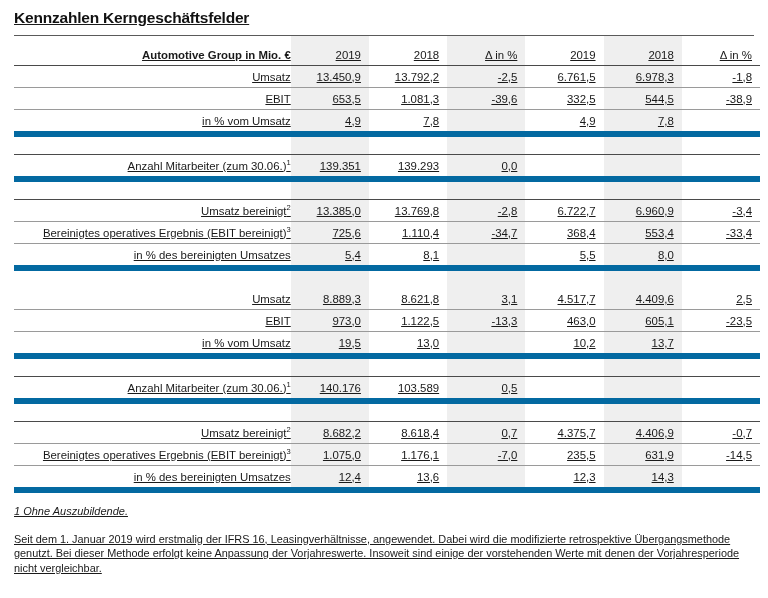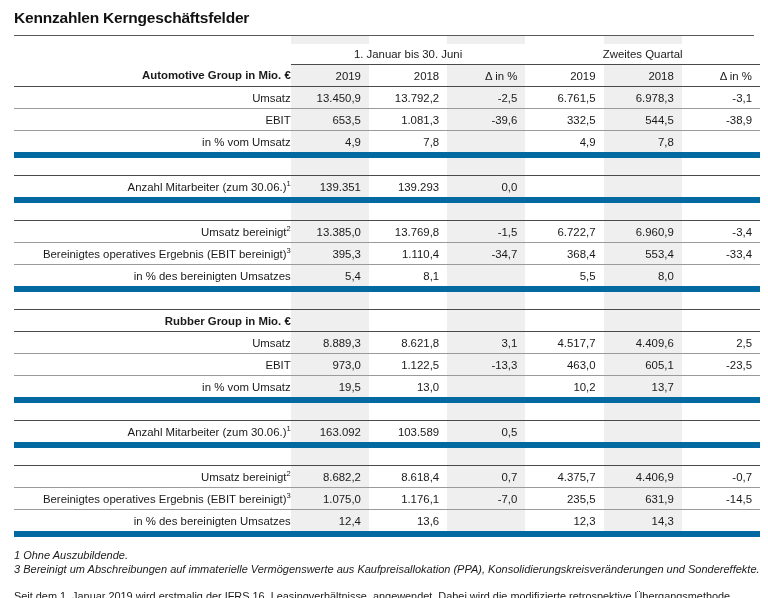--- a/index.html
+++ b/index.html
@@ -14,20 +14,21 @@
     font-family: "Liberation Sans", sans-serif;
     color: #1a1a1a;
     overflow: hidden;
   }
   .page {
     position: relative;
     width: 768px;
     height: 578px;
     box-sizing: border-box;
     padding: 6px 8px 0 8px;
+    text-decoration: underline;
   }
 
   
   .doc-title {
     font-size: 15.5px;
     font-weight: bold;
     letter-spacing: -0.2px;
     color: #111111;
     margin: 2px 0 0 6px;
     line-height: 20px;
@@ -146,44 +147,39 @@
       <tr class="span-pad">
         <td></td>
         <td class="shade"></td>
         <td></td>
         <td class="shade"></td>
         <td></td>
         <td class="shade"></td>
         <td></td>
       </tr>
 
-      <tr class="span-row">
-        <td class="span-blank"></td>
-        <td class="span-head" colspan="3">1. Januar bis 30. Juni</td>
-        <td class="span-head" colspan="3">Zweites Quartal</td>
-      </tr>
 
       <tr class="head-row">
         <td class="lbl" style="font-weight:bold;">Automotive Group in Mio. €</td>
         <td class="num shade">2019</td>
         <td class="num">2018</td>
         <td class="num shade">Δ in %</td>
         <td class="num">2019</td>
         <td class="num shade">2018</td>
         <td class="num">Δ in %</td>
       </tr>
 
       <tr class="data-row">
         <td class="lbl">Umsatz</td>
         <td class="num shade">13.450,9</td>
         <td class="num">13.792,2</td>
         <td class="num shade">-2,5</td>
         <td class="num">6.761,5</td>
         <td class="num shade">6.978,3</td>
-        <td class="num">-3,1</td>
+        <td class="num">-1,8</td>
       </tr>
       <tr class="data-row">
         <td class="lbl">EBIT</td>
         <td class="num shade">653,5</td>
         <td class="num">1.081,3</td>
         <td class="num shade">-39,6</td>
         <td class="num">332,5</td>
         <td class="num shade">544,5</td>
         <td class="num">-38,9</td>
       </tr>
@@ -224,28 +220,28 @@
         <td class="shade"></td>
         <td></td>
         <td class="shade"></td>
         <td></td>
       </tr>
 
       <tr class="data-row">
         <td class="lbl"><span>Umsatz bereinigt</span><sup>2</sup></td>
         <td class="num shade">13.385,0</td>
         <td class="num">13.769,8</td>
-        <td class="num shade">-1,5</td>
+        <td class="num shade">-2,8</td>
         <td class="num">6.722,7</td>
         <td class="num shade">6.960,9</td>
         <td class="num">-3,4</td>
       </tr>
       <tr class="data-row">
         <td class="lbl"><span>Bereinigtes operatives Ergebnis (EBIT bereinigt)</span><sup>3</sup></td>
-        <td class="num shade">395,3</td>
+        <td class="num shade">725,6</td>
         <td class="num">1.110,4</td>
         <td class="num shade">-34,7</td>
         <td class="num">368,4</td>
         <td class="num shade">553,4</td>
         <td class="num">-33,4</td>
       </tr>
       <tr class="data-row section-end">
         <td class="lbl">in % des bereinigten Umsatzes</td>
         <td class="num shade">5,4</td>
         <td class="num">8,1</td>
@@ -258,29 +254,20 @@
       <tr class="spacer-row">
         <td></td>
         <td class="shade"></td>
         <td></td>
         <td class="shade"></td>
         <td></td>
         <td class="shade"></td>
         <td></td>
       </tr>
 
-      <tr class="group-row">
-        <td class="lbl">Rubber Group in Mio. €</td>
-        <td class="shade"></td>
-        <td></td>
-        <td class="shade"></td>
-        <td></td>
-        <td class="shade"></td>
-        <td></td>
-      </tr>
 
       <tr class="data-row">
         <td class="lbl">Umsatz</td>
         <td class="num shade">8.889,3</td>
         <td class="num">8.621,8</td>
         <td class="num shade">3,1</td>
         <td class="num">4.517,7</td>
         <td class="num shade">4.409,6</td>
         <td class="num">2,5</td>
       </tr>
@@ -308,21 +295,21 @@
         <td class="shade"></td>
         <td></td>
         <td class="shade"></td>
         <td></td>
         <td class="shade"></td>
         <td></td>
       </tr>
 
       <tr class="data-row section-end">
         <td class="lbl"><span>Anzahl Mitarbeiter (zum 30.06.)</span><sup>1</sup></td>
-        <td class="num shade">163.092</td>
+        <td class="num shade">140.176</td>
         <td class="num">103.589</td>
         <td class="num shade">0,5</td>
         <td class="num"></td>
         <td class="num shade"></td>
         <td class="num"></td>
       </tr>
 
       <tr class="spacer-rule">
         <td></td>
         <td class="shade"></td>
@@ -359,18 +346,17 @@
         <td class="num">12,3</td>
         <td class="num shade">14,3</td>
         <td class="num"></td>
       </tr>
 
     </tbody>
   </table>
 
   <div class="footnotes">
     <div>1 Ohne Auszubildende.</div>
-    <div>3 Bereinigt um Abschreibungen auf immaterielle Vermögenswerte aus Kaufpreisallokation (PPA), Konsolidierungskreisveränderungen und Sondereffekte.</div>
   </div>
 
   <div class="note-block">Seit dem 1. Januar 2019 wird erstmalig der IFRS 16, Leasingverhältnisse, angewendet. Dabei wird die modifizierte retrospektive Übergangsmethode genutzt. Bei dieser Methode erfolgt keine Anpassung der Vorjahreswerte. Insoweit sind einige der vorstehenden Werte mit denen der Vorjahresperiode nicht vergleichbar.</div>
 
 </div>
 
 </body></html>

